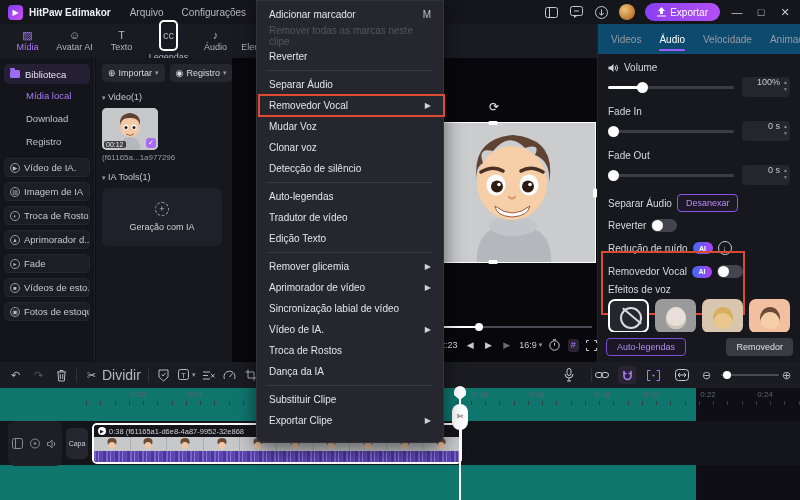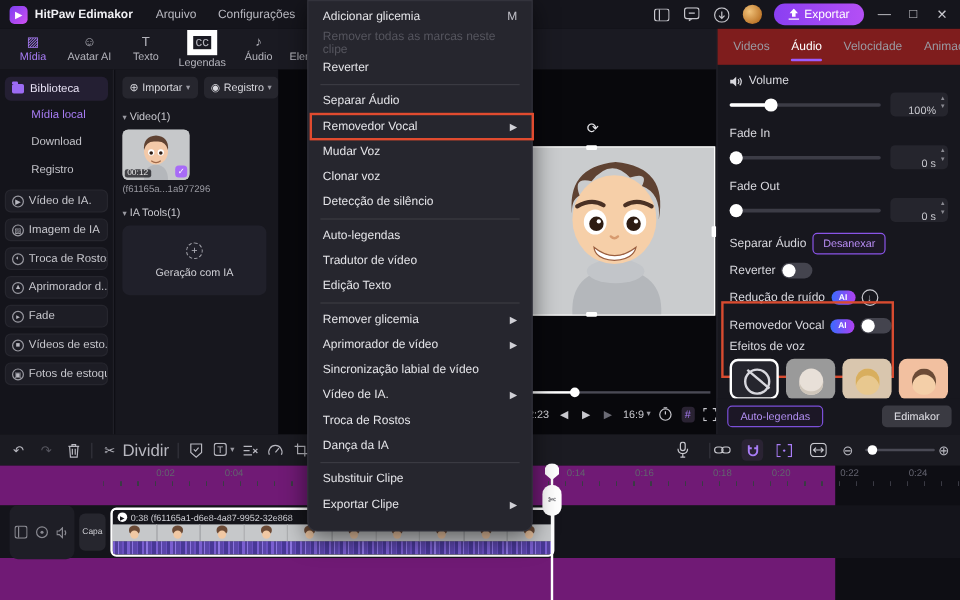--- a/index.html
+++ b/index.html
@@ -25,21 +25,21 @@
     background:linear-gradient(90deg,#8a3ff2,#b44ff5); color:#fff; font-size:10px; }
   .winctl { color:#c8c8ce; font-size:11px; width:14px; text-align:center; }
 
   
   #tabbar { position:absolute; left:0; top:24px; width:800px; height:34px; background:#1a1a22;
     display:flex; align-items:center; padding-left:4px; }
   .top-tab { width:47px; display:flex; flex-direction:column; align-items:center; gap:1px;
     font-size:9px; color:#b4b4bc; }
   .top-tab .ticon { font-size:11px; line-height:11px; }
   .top-tab.active { color:#a97df7; }
-  .cc-box { font-size:7px; border:5px solid #ffffff; border-radius:0; padding:0 2px; line-height:9px; }
+  .cc-box { font-size:7px; border:2px solid #ffffff; border-radius:5px; padding:8px 2px; line-height:9px; }
 
   
   #sidebar { position:absolute; left:0; top:58px; width:95px; height:304px; background:#14141b;
     border-right:1px solid #1f1f27; padding:6px 4px; font-size:9.5px; overflow:hidden; }
   .sb-lib { display:flex; align-items:center; gap:5px; background:#241f33; border-radius:5px;
     height:20px; padding:0 6px; color:#e8e2f5; }
   .folder-ico { width:10px; height:8px; background:#9c6bf5; border-radius:1.5px; position:relative; }
   .folder-ico:before { content:""; position:absolute; top:-2px; left:0; width:5px; height:2px;
     background:#9c6bf5; border-radius:1px 1px 0 0; }
   .sb-sub { padding:6px 0 6px 22px; color:#c2c2c8; }
@@ -82,33 +82,33 @@
   #pv-controls { position:absolute; left:208px; top:276px; width:157px; height:22px; display:flex;
     align-items:center; font-size:9px; color:#c8c8ce; gap:7px; }
   .pv-time { font-size:9px; color:#d8d8de; }
   .aspect { display:flex; align-items:center; gap:2px; }
   .pv-ico { width:13px; height:13px; display:flex; align-items:center; justify-content:center; }
   .pv-grid { background:#2a2333; border-radius:3px; color:#a97df7; }
 
   
   #right-panel { position:absolute; left:597px; top:24px; width:203px; height:338px; background:#17171e;
     border-left:1px solid #22222a; font-size:10px; }
-  #rp-tabs { display:flex; align-items:center; height:30px; background:#7f1d1d; padding:0 4px; }
+  #rp-tabs { display:flex; align-items:center; height:30px; background:#0c4a6e; padding:0 4px; }
   .rp-tab { padding:0 9px; color:#9a9aa2; font-size:10px; height:30px; display:flex; align-items:center; position:relative; }
   .rp-tab.active { color:#fff; }
   .rp-tab.active:after { content:""; position:absolute; left:9px; right:9px; bottom:3px; height:2px;
     background:#9c5cff; border-radius:1px; }
   .rp-body { padding:8px 10px 0 10px; position:relative; height:308px; }
   .rp-row { display:flex; align-items:center; margin-bottom:4px; color:#d8d8de; gap:5px; }
   .slider-row { display:flex; align-items:center; gap:8px; margin-bottom:9px; }
   .slider { position:relative; flex:1; height:3px; background:#3c3c46; border-radius:2px; }
   .slider .fill { position:absolute; left:0; top:0; height:3px; background:#fff; border-radius:2px; }
   .slider .sknob { position:absolute; top:-4px; width:11px; height:11px; border-radius:50%; background:#fff; }
   .valbox { width:48px; height:20px; background:#25252d; border-radius:4px; display:flex;
-    align-items:flex-end; justify-content:flex-end; padding-right:10px; color:#c8c8ce; font-size:9px;
+    align-items:flex-start; justify-content:flex-end; padding-right:10px; color:#c8c8ce; font-size:9px;
     position:relative; flex:none; }
   .valbox .steps { position:absolute; right:2px; top:2px; display:flex; flex-direction:column;
     font-size:5px; color:#8a8a92; line-height:7px; }
   .detach-btn { height:18px; padding:0 8px; border:1px solid #8a54e8; border-radius:4px; color:#b98df5;
     display:flex; align-items:center; font-size:9px; background:#1d1826; }
   .toggle { width:26px; height:13px; border-radius:7px; background:#44444e; position:relative; flex:none; }
   .toggle .tknob { position:absolute; left:1px; top:1px; width:11px; height:11px; border-radius:50%; background:#fff; }
   .ai-badge { width:20px; height:12px; border-radius:6px; background:linear-gradient(90deg,#3a6bff,#b040f0);
     color:#fff; font-size:7px; font-weight:bold; display:flex; align-items:center; justify-content:center; }
   .dl-circ { width:14px; height:14px; border:1px solid #c8c8ce; border-radius:50%; color:#c8c8ce;
@@ -135,21 +135,21 @@
   #toolbar { position:absolute; left:0; top:362px; width:800px; height:26px; background:#1b1b22;
     display:flex; align-items:center; font-size:11px; color:#b8b8c0; }
   .ti { width:15px; height:15px; display:flex; align-items:center; justify-content:center; flex:none; }
   .vsep { width:1px; height:13px; background:#33333c; margin:0 7px; }
   .ti.dim { color:#55555e; }
   .ti.active { background:#2a2333; border-radius:4px; color:#a97df7; }
   .zoom-slider { position:relative; width:58px; height:2px; background:#4a4a55; border-radius:1px; margin:0 5px; }
   .zoom-slider .zknob { position:absolute; left:2px; top:-3px; width:8px; height:8px; border-radius:50%; background:#fff; }
 
   
-  #timeline { position:absolute; left:0; top:388px; width:696px; height:112px; background:#701a75; }
+  #timeline { position:absolute; left:0; top:388px; width:696px; height:112px; background:#0f766e; }
   #ruler { position:absolute; left:86px; top:0; width:714px; height:18px;
     background-image:repeating-linear-gradient(90deg,#3a3a44 0 1px,transparent 1px 14.25px);
     background-size:100% 4px; background-position:0 13px; background-repeat:no-repeat; }
   .rlabel { position:absolute; top:2px; width:24px; text-align:center; font-size:8px; color:#62626e; }
   #track-row { position:absolute; left:0; top:33px; width:800px; height:44px; background:#14141b; }
   #track-head { position:absolute; left:8px; top:33px; width:54px; height:45px; background:#1e1e26;
     border-radius:7px; display:flex; align-items:center; justify-content:center; gap:7px; color:#8a8a92; font-size:8px; }
   #capa-btn { position:absolute; left:66px; top:40px; width:22px; height:31px; background:#26262e;
     border-radius:5px; color:#d0d0d6; font-size:7px; display:flex; align-items:center; justify-content:center; }
   #clip { position:absolute; left:92px; top:35px; width:370px; height:41px; border:2px solid #fff;
@@ -478,21 +478,21 @@
           </span>
         <span class="fx-thumb" style="background:#d9c6ae">
             <span class="head" style="background:#e8c88f;box-shadow:inset 0 6px 0 #d8ae5e"></span>
           </span>
         <span class="fx-thumb" style="background:#f2c0a0">
             <span class="head" style="background:#f4cfa8;box-shadow:inset 0 5px 0 #6b4a36"></span>
           </span>
       </div>
       <div class="rp-bottom">
         <span class="autocap-btn">Auto-legendas</span>
-        <span class="reset-btn">Edimakor</span>
+        <span class="reset-btn">Removedor</span>
       </div>
     </div>
   </div>
 
   <div id="toolbar">
     <span class="ti" style="margin-left:8px">↶</span>
     <span class="ti dim" style="margin-left:8px">↷</span>
     <span class="ti" style="margin-left:8px">
         <svg width="11" height="13" viewBox="0 0 11 13">
           <path d="M1 3 H10 M4 3 V1.5 H7 V3 M2 3 L2.7 12 H8.3 L9 3" fill="none" stroke="#b8b8c0"></path>
@@ -627,21 +627,21 @@
     </div>
     <div id="playhead-cap"></div>
     <div id="playhead-line"></div>
     <div id="split-pill">
         <span>✄</span>
       </div>
   </div>
 
   <div id="context-menu">
     <div class="cm-item">
-        <span>Adicionar glicemia</span>
+        <span>Adicionar marcador</span>
         <span class="sc">M</span>
       </div>
     <div class="cm-item disabled">
         <span>Remover todas as marcas neste clipe</span>
       </div>
     <div class="cm-item">
         <span>Reverter</span>
       </div>
     <div class="cm-div"></div>
     <div class="cm-item">

